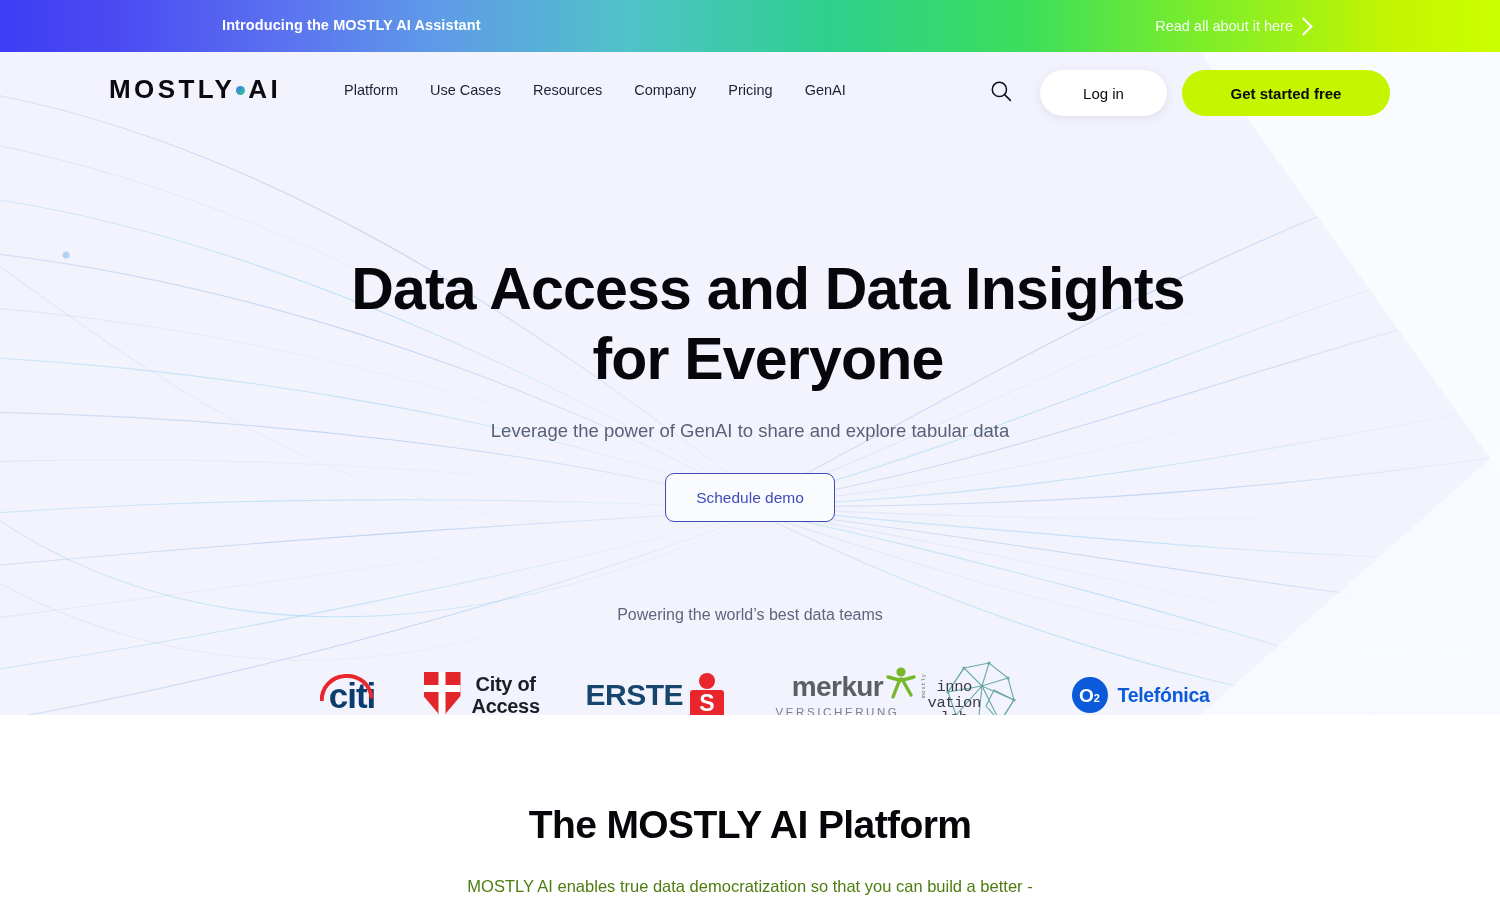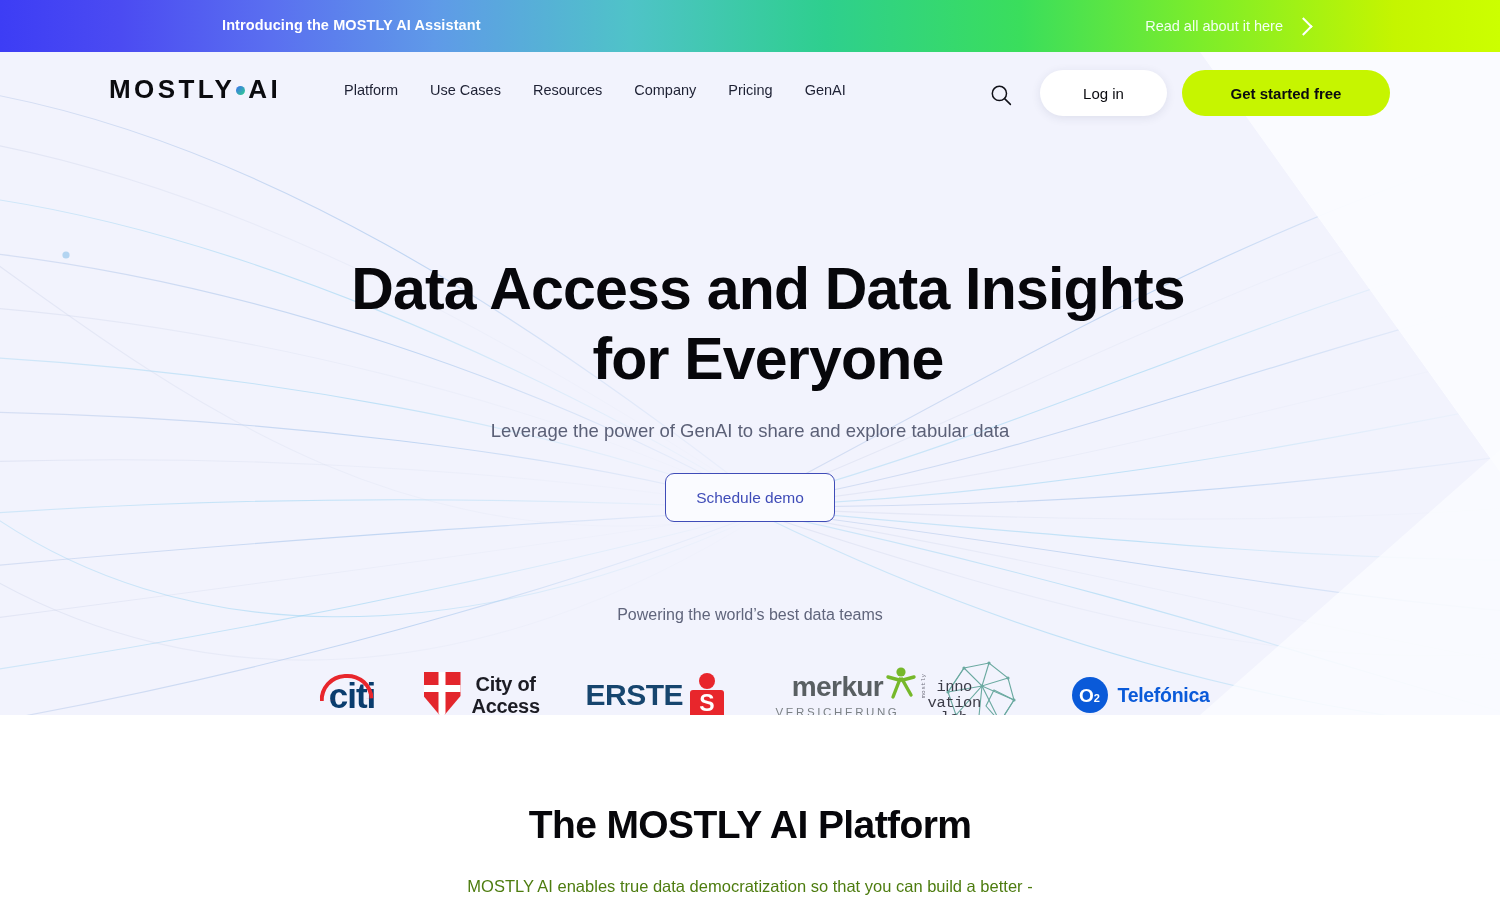--- a/index.html
+++ b/index.html
@@ -42,21 +42,21 @@
     color: #ffffff;
     letter-spacing: 0.1px;
     white-space: nowrap;
   }
   .announce-cta {
     position: absolute;
     right: 190px;
     top: 18px;
     display: flex;
     align-items: center;
-    gap: 10px;
+    gap: 0;
   }
   .announce-cta-label {
     font-size: 14.5px;
     color: #f2fff2;
     font-weight: 400;
     white-space: nowrap;
   }
   .chev-right {
     display: block;
     width: 13px;
@@ -152,21 +152,21 @@
     color: #1e2134;
     white-space: nowrap;
     cursor: pointer;
     font-weight: 400;
   }
   .nav-right {
     position: absolute;
     right: 110px;
     top: 18px;
     display: flex;
-    align-items: flex-end;
+    align-items: flex-start;
     gap: 0;
   }
   .search-btn {
     width: 42px;
     height: 42px;
     display: flex;
     align-items: center;
     justify-content: center;
     cursor: pointer;
     margin-right: 18px;

